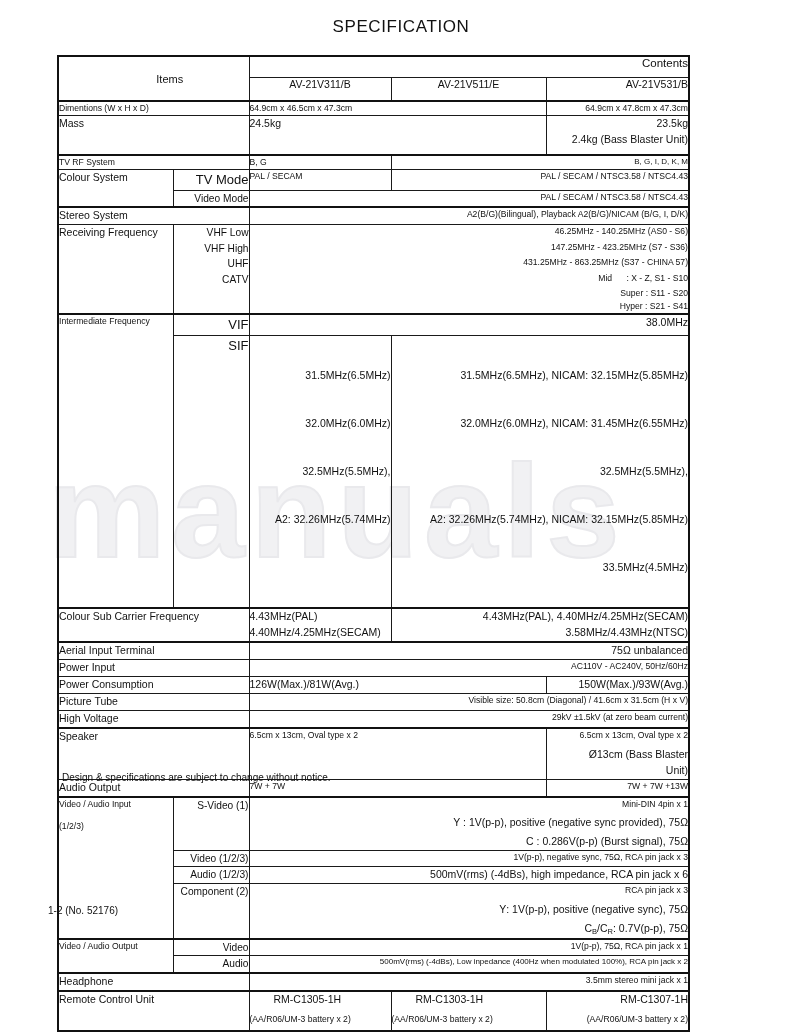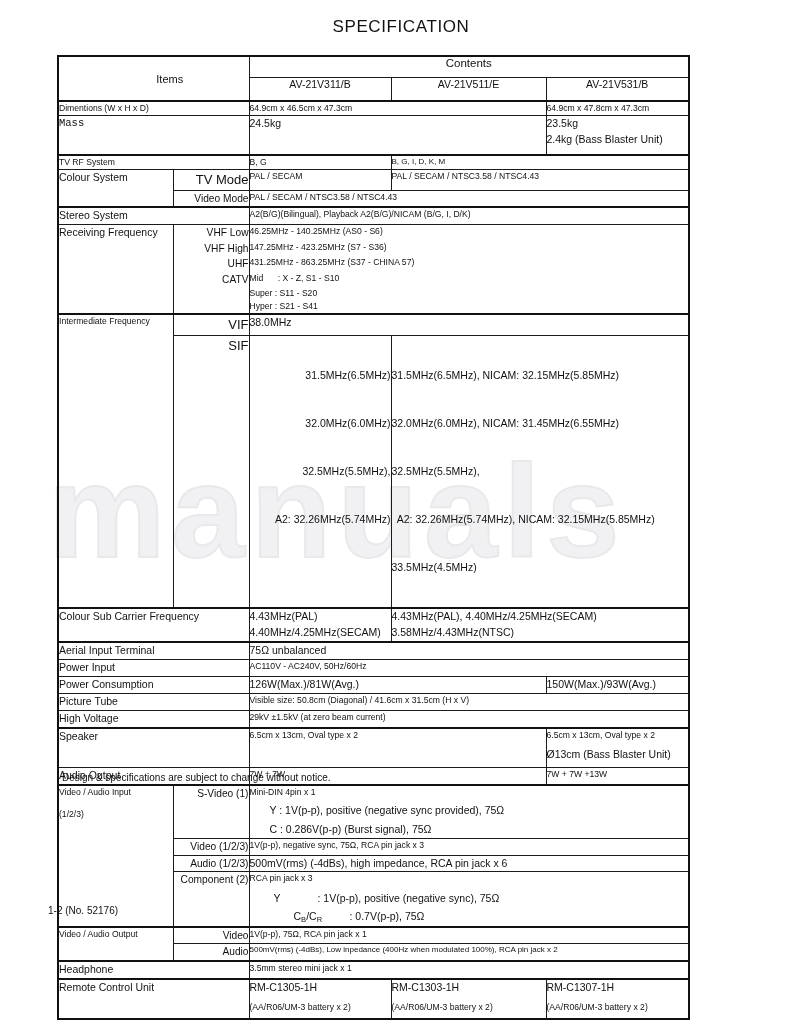--- a/index.html
+++ b/index.html
@@ -70,21 +70,21 @@
   table.spec td {
     border: 1px solid #1a1a1a;
     padding: 0;
     vertical-align: top;
     background: transparent;
   }
   .pad {
     padding: 3px 5px 3px 5px;
     line-height: 1.52;
   }
-  .pad-lg { font-size: 10.5px; }
+  .pad-lg { font-size: 10.5px; padding-left: 24px; }
   .pad-sm { font-size: 8.6px; }
   .pad-xs { font-size: 8.0px; }
 
   .hdr-items {
     font-size: 11px;
     text-align: center;
     vertical-align: middle !important;
   }
   .hdr-contents {
     font-size: 11.5px;
@@ -101,21 +101,21 @@
     padding: 3px 6px 3px 3px;
     line-height: 1.52;
   }
   .sublbl-lg { font-size: 10.2px; }
 
   .thick-top { border-top: 2px solid #111 !important; }
   .no-top { border-top: none !important; }
   .no-bot { border-bottom: none !important; }
 
   .outer-l { border-left: 2px solid #111 !important; }
-  .outer-r { border-right: 2px solid #111 !important; }
+  .outer-r { border-right: 2px solid #111 !important; text-align: right; }
   .outer-t { border-top: 2px solid #111 !important; }
   .outer-b { border-bottom: 2px solid #111 !important; }
 
   .ind1 { padding-left: 20px; }
 
   sub {
     font-size: 0.72em;
     vertical-align: -0.25em;
   }
 
@@ -165,21 +165,21 @@
         <td class="hdr-model outer-r">AV-21V531/B</td>
       </tr>
 
       <tr>
         <td class="pad pad-sm outer-l thick-top" colspan="2">Dimentions (W x H x D)</td>
         <td class="pad pad-sm thick-top" colspan="2">64.9cm x 46.5cm x 47.3cm</td>
         <td class="pad pad-sm outer-r thick-top">64.9cm x 47.8cm x 47.3cm</td>
       </tr>
 
       <tr>
-        <td class="pad pad-lg outer-l" colspan="2" style="height:38px;font-family:Liberation Mono, monospace;">Mass</td>
+        <td class="pad pad-lg outer-l" colspan="2" style="height:38px;">Mass</td>
         <td class="pad pad-lg" colspan="2">24.5kg</td>
         <td class="pad pad-lg outer-r">
           <div>23.5kg</div>
           <div>2.4kg (Bass Blaster Unit)</div>
         </td>
       </tr>
 
       <tr>
         <td class="pad pad-sm outer-l thick-top" colspan="2">TV RF System</td>
         <td class="pad pad-sm thick-top">B, G</td>

